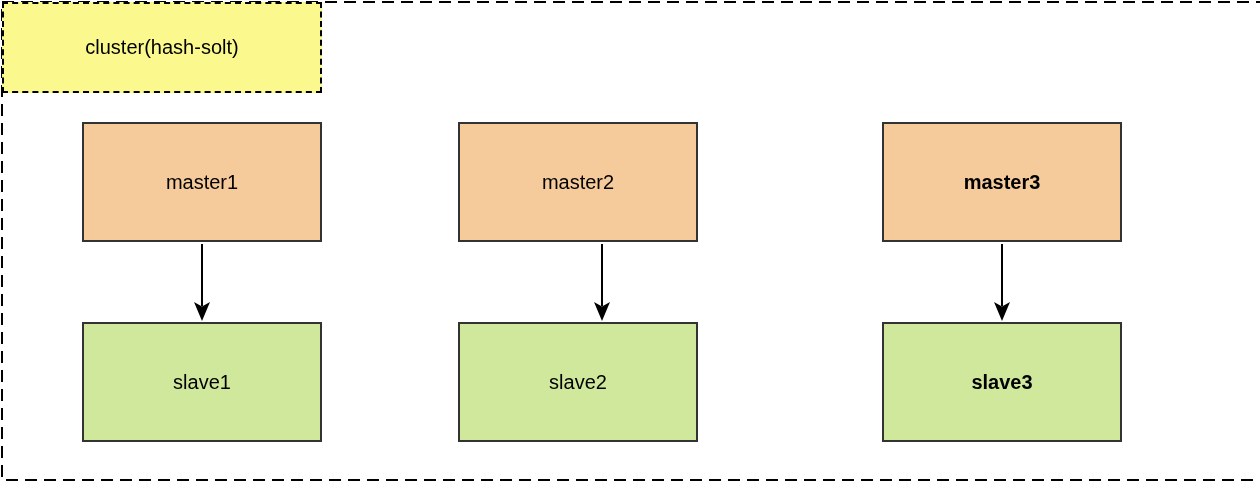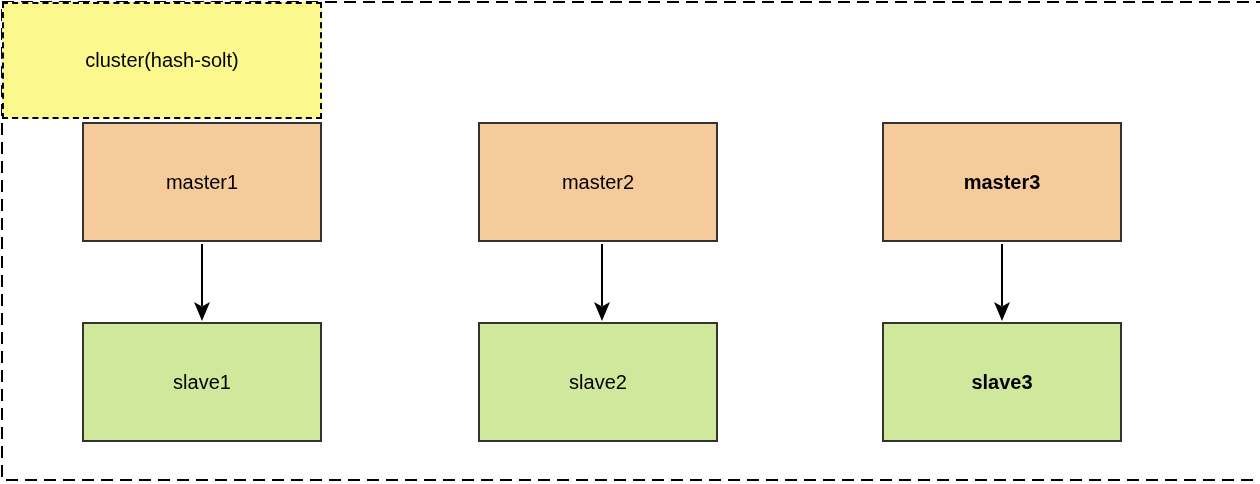--- a/index.html
+++ b/index.html
@@ -39,21 +39,21 @@
     fill: var(--arrow, #000000);
     stroke: none;
   }
 
   
   .cluster-label {
     position: absolute;
     left: 2px;
     top: 2px;
     width: 320px;
-    height: 117px;
+    height: 91px;
     box-sizing: border-box;
     background: var(--cluster-fill, #fbf98d);
     border: 2px dashed var(--dashed-border, #000000);
     display: flex;
     align-items: center;
     justify-content: center;
     font-size: 20px;
   }
 
   
@@ -64,21 +64,21 @@
     box-sizing: border-box;
     border: 2px solid var(--node-border, #333333);
     display: flex;
     align-items: center;
     justify-content: center;
     font-size: 20px;
   }
   .node.master { top: 122px; background: var(--master-fill, #f6cb9c); }
   .node.slave  { top: 322px; background: var(--slave-fill, #cfe89c); }
   .col-1 { left: 82px; }
-  .col-2 { left: 478px; }
+  .col-2 { left: 458px; }
   .col-3 { left: 882px; font-weight: bold; }
 </style>
 </head>
 <body style="--background: #FFFFFF; --cluster-fill: #FBF98D; --master-fill: #F6CB9C; --slave-fill: #CFE89C; --node-border: #333333; --dashed-border: #000000; --arrow: #000000; --text: #000000;">
 
 <svg class="canvas-svg" viewBox="0 0 1260 484" aria-hidden="true">
 
   <rect class="boundary-rect" x="2" y="2" width="1270" height="478"></rect>
 
   <g>

